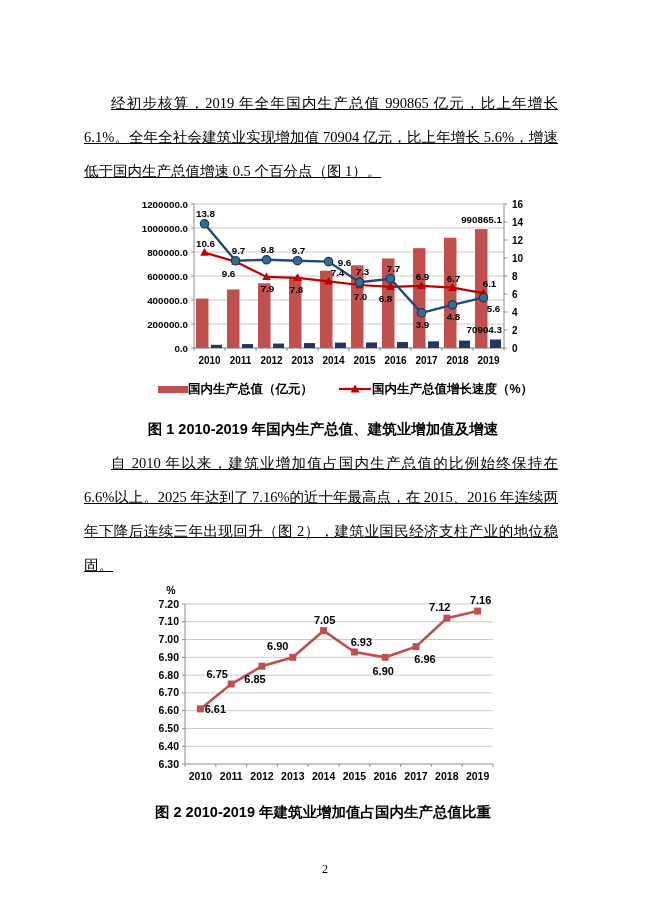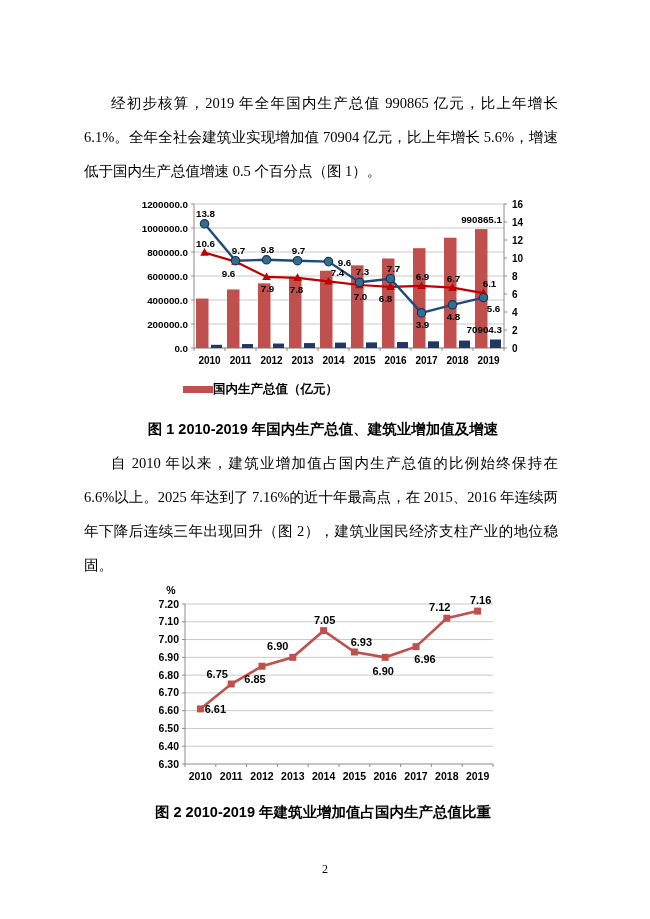--- a/index.html
+++ b/index.html
@@ -1,30 +1,30 @@
 <!DOCTYPE html>
 <html><head>
 <meta charset="utf-8">
 <style>
   html,body{margin:0;padding:0;background:#ffffff;}
   .page{position:relative;width:650px;height:919px;background:#fff;color:#000;
         font-family:"Liberation Serif",serif;overflow:hidden;}
   .para{position:absolute;left:84px;width:474px;margin:0;font-size:14.5px;
-        line-height:34px;text-align:justify;text-indent:27px;}
+        line-height:34px;text-align:justify;text-indent:27px;text-decoration:underline;}
   #para1{top:86px;}
   #para2{top:446px;}
   .figure{position:absolute;}
   #figure1{left:128px;top:197px;width:430px;}
   #figure2{left:145px;top:584px;width:400px;}
   .chart svg{display:block;}
   svg text{font-family:"Liberation Sans",sans-serif;font-weight:700;fill:#000;}
   .legend{display:grid;grid-template-columns:180px auto;row-gap:3px;
           padding-left:30px;margin-top:9px;}
   .legend-item{display:flex;align-items:center;height:18px;
-               font-family:"Liberation Sans",sans-serif;font-size:12.5px;font-weight:600;justify-content:flex-end;}
+               font-family:"Liberation Sans",sans-serif;font-size:12.5px;font-weight:600;}
   .swatch-bar{display:inline-block;width:30px;height:7px;}
   .swatch-line{display:inline-block;width:34px;height:12px;}
   .caption{position:absolute;left:0;width:646px;text-align:center;margin:0;
            font-family:"Liberation Sans",sans-serif;font-size:14.5px;font-weight:700;}
   #caption1{top:420px;}
   #caption2{top:803px;}
   .page-num{position:absolute;top:862px;left:0;width:650px;text-align:center;
             font-size:12px;}
 </style>
 </head>
@@ -173,20 +173,27 @@
           <text x="325.5" y="122.80000000000001" font-size="9.8" text-anchor="middle">4.8</text>
           <text x="365.5" y="114.6" font-size="9.8" text-anchor="middle">5.6</text>
           <text x="374" y="26.096187999999998" font-size="9.8" text-anchor="end">990865.1</text>
           <text x="374" y="136.491484" font-size="9.8" text-anchor="end">70904.3</text>
         </svg>
       </div>
     <div class="legend">
       <div class="legend-item">
         <span class="swatch-bar" id="sw0" style="background: rgb(192, 80, 77);"></span>
         <span>国内生产总值（亿元）</span>
+      </div>
+      <div class="legend-item">
+        <span class="swatch-line" id="sw2"><svg viewBox="0 0 34 12" width="34" height="12">
+              <line x1="1" y1="6" x2="33" y2="6" stroke="#C00000" stroke-width="2.2"></line>
+              <polygon points="17,1.5 21.5,9.5 12.5,9.5" fill="#C00000"></polygon>
+            </svg></span>
+        <span>国内生产总值增长速度（%）</span>
       </div>
     </div>
   </div>
 
   <p class="caption" id="caption1">图 1  2010-2019 年国内生产总值、建筑业增加值及增速</p>
 
   <p class="para" id="para2">自 2010 年以来，建筑业增加值占国内生产总值的比例始终保持在 6.6%以上。2025 年达到了 7.16%的近十年最高点，在 2015、2016 年连续两年下降后连续三年出现回升（图 2），建筑业国民经济支柱产业的地位稳固。</p>
 
   <div class="figure" id="figure2">
     <div class="chart" id="chart2">

